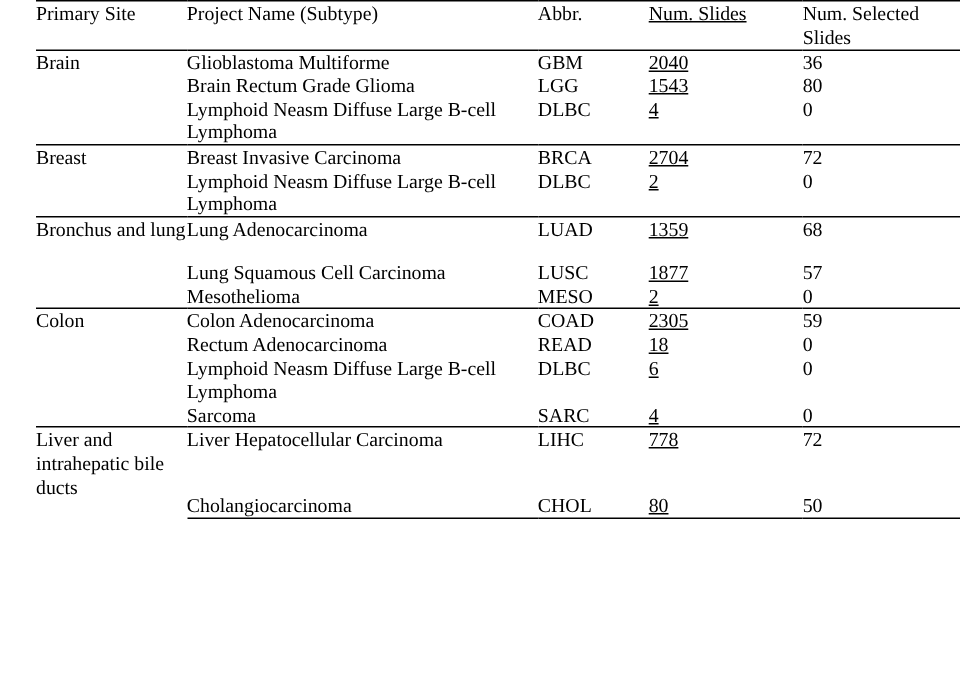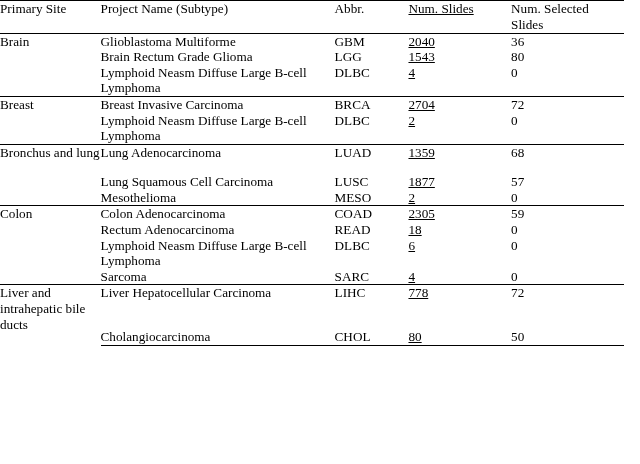--- a/index.html
+++ b/index.html
@@ -12,21 +12,21 @@
     height: 464px;
     font-family: "Liberation Serif", serif;
     color: #000000;
     overflow: hidden;
   }
   .sheet {
     position: relative;
     width: 584px;
     height: 464px;
     box-sizing: border-box;
-    padding: 0 0;
+    padding: 0 24px;
   }
   table.tbl {
     width: 624px;
     border-collapse: collapse;
     font-size: 13.2px;
     line-height: 1.18;
   }
   table.tbl td, table.tbl th {
     vertical-align: top;
     padding: 0;

